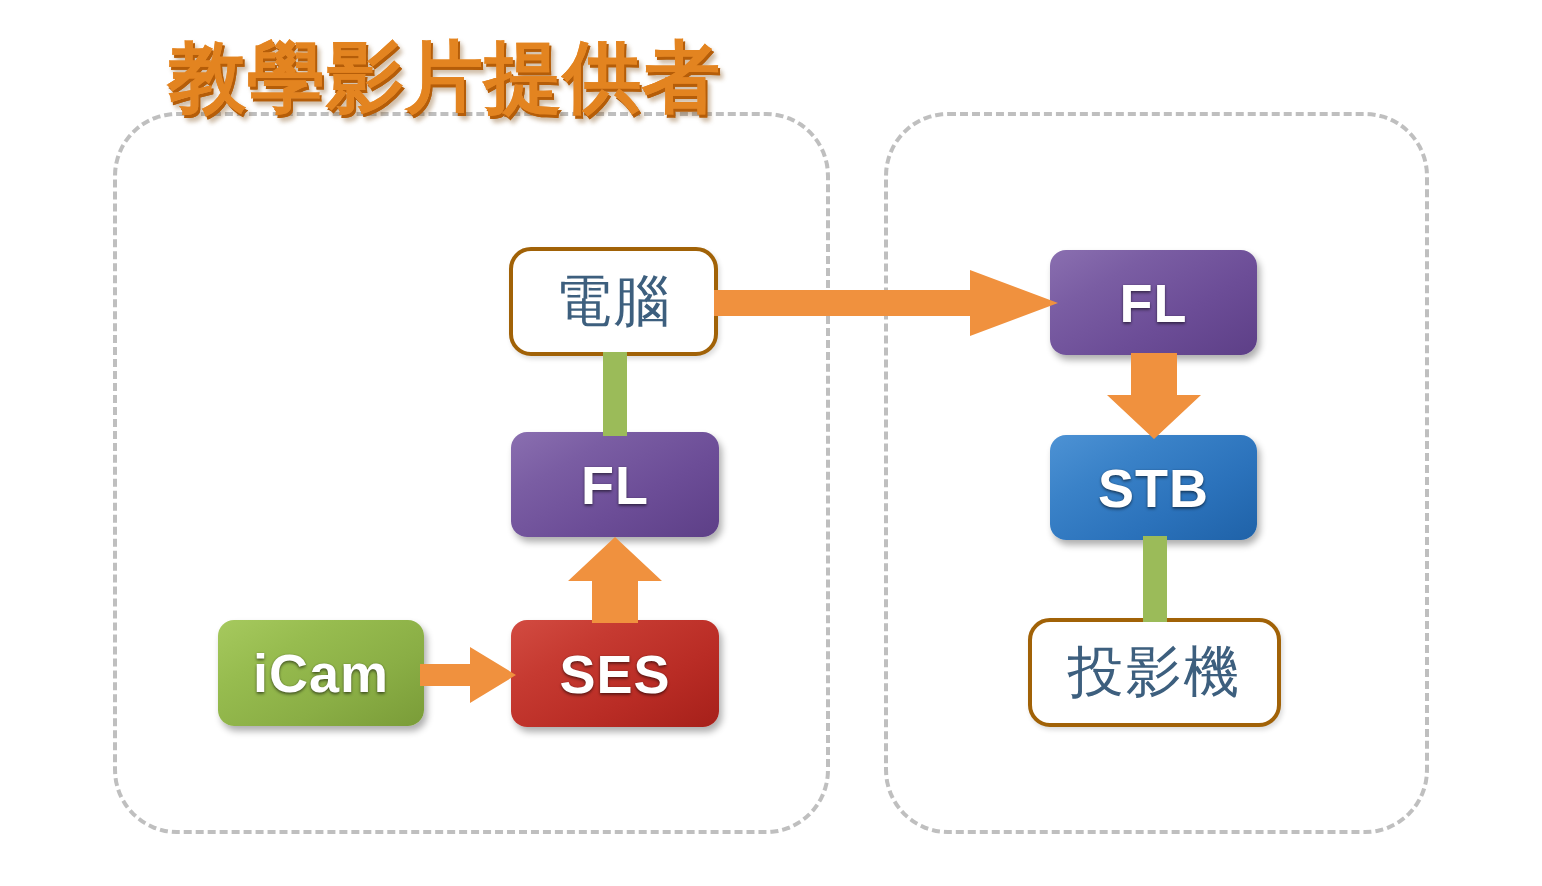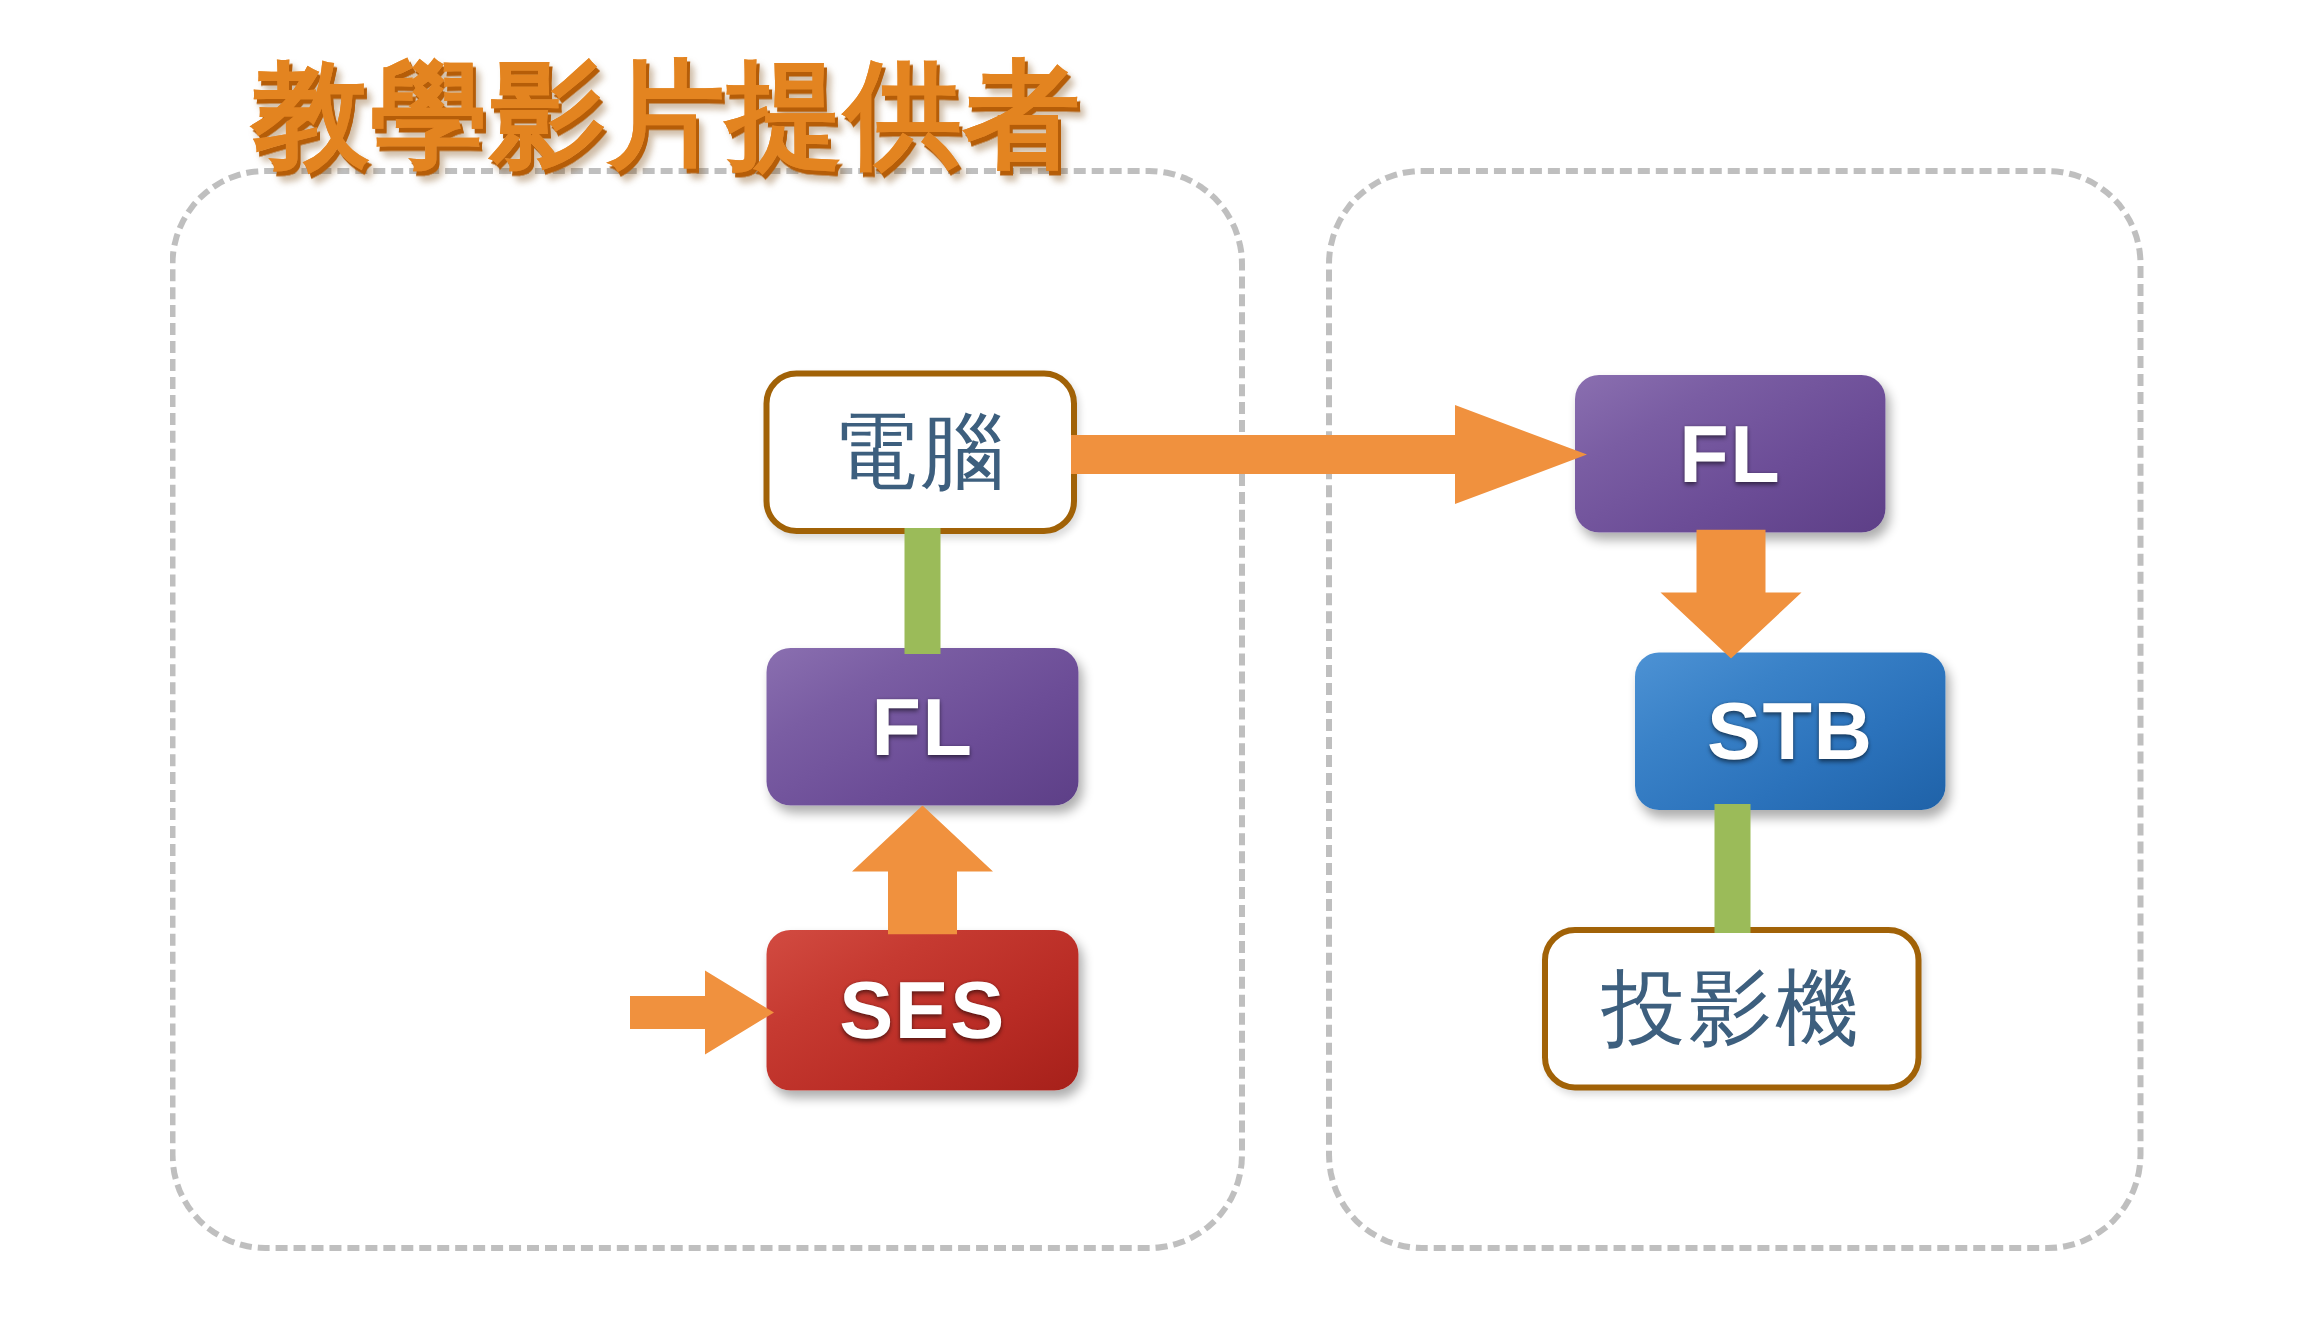--- a/index.html
+++ b/index.html
@@ -99,21 +99,21 @@
     letter-spacing: 2px;
     box-shadow: 2px 3px 5px rgba(0,0,0,0.14);
   }
 
   
   #node-computer   { left: 509px; top: 247px; width: 209px; height: 109px; }
   #node-fl-left    { left: 511px; top: 432px; width: 208px; height: 105px; }
   #node-icam       { left: 218px; top: 620px; width: 206px; height: 106px; }
   #node-ses        { left: 511px; top: 620px; width: 208px; height: 107px; }
   #node-fl-right   { left: 1050px; top: 250px; width: 207px; height: 105px; }
-  #node-stb        { left: 1090px; top: 435px; width: 207px; height: 105px; }
+  #node-stb        { left: 1050px; top: 435px; width: 207px; height: 105px; }
   #node-projector  { left: 1028px; top: 618px; width: 253px; height: 109px; }
 
   
   .conn-green {
     position: absolute;
     background: #9BBB59;
   }
   #conn-computer-fl { left: 603px; top: 352px; width: 24px; height: 84px; }
   #conn-stb-projector { left: 1143px; top: 536px; width: 24px; height: 86px; }
 
@@ -138,20 +138,23 @@
   <div class="group-title" id="title-provider">教學影片提供者</div>
 
   <div class="node outlined" id="node-computer">
     <span class="node-label">電腦</span>
   </div>
 
   <div class="node filled fl" id="node-fl-left">
     <span class="node-label">FL</span>
   </div>
 
+  <div class="node filled icam" id="node-icam">
+    <span class="node-label">iCam</span>
+  </div>
 
   <div class="node filled ses" id="node-ses">
     <span class="node-label">SES</span>
   </div>
 
   <div class="node filled fl" id="node-fl-right">
     <span class="node-label">FL</span>
   </div>
 
   <div class="node filled stb" id="node-stb">

